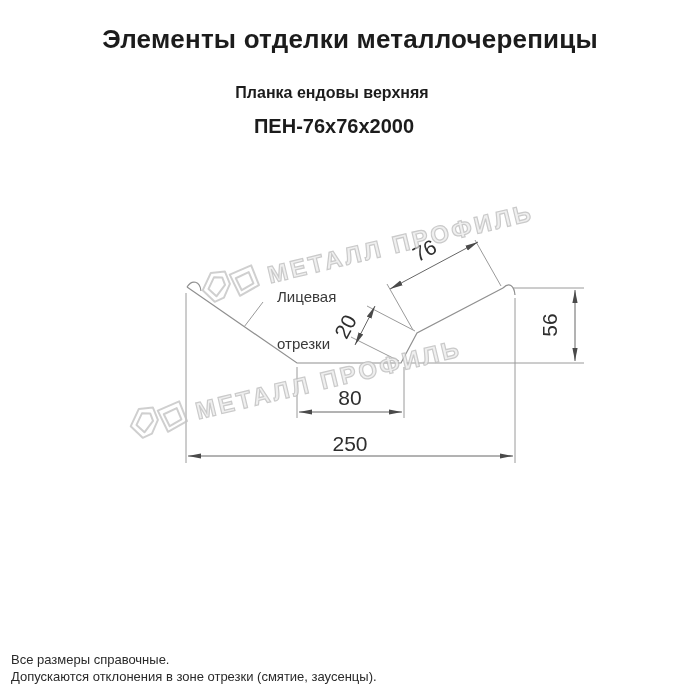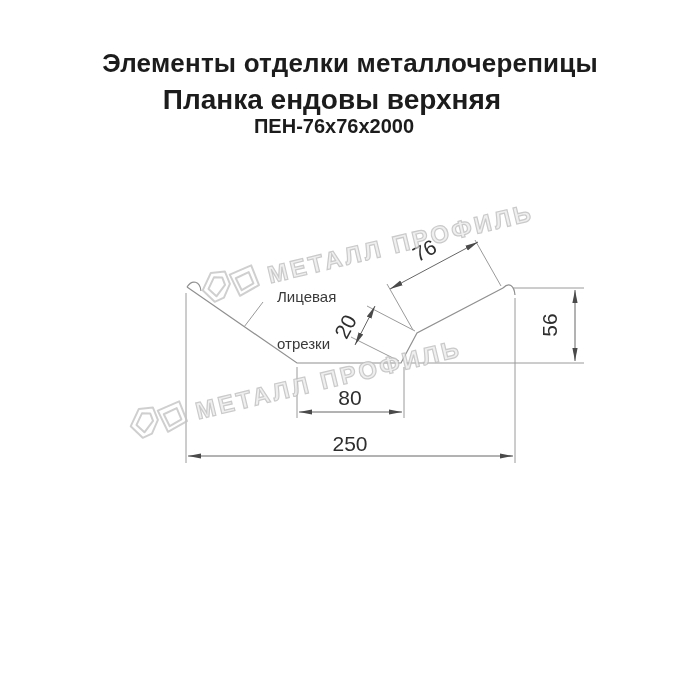--- a/index.html
+++ b/index.html
@@ -2,25 +2,25 @@
 <html><head>
 <meta charset="utf-8">
 <style>
   html,body{margin:0;padding:0;}
   body{
     width:700px;height:700px;position:relative;background:#ffffff;
     font-family:"Liberation Sans", sans-serif;overflow:hidden;
   }
   .title{
     position:absolute;top:24px;left:0;width:700px;text-align:center;
-    font-size:26px;font-weight:bold;color:#1c1c1c;letter-spacing:.2px;margin-top:24px;
+    font-size:26px;font-weight:bold;color:#1c1c1c;letter-spacing:.2px;
   }
   .subtitle{
     position:absolute;top:84px;left:0;width:664px;text-align:center;
-    font-size:28px;font-weight:bold;color:#1c1c1c;
+    font-size:16px;font-weight:bold;color:#1c1c1c;
   }
   .model{
     position:absolute;top:115px;left:0;width:668px;text-align:center;
     font-size:20px;font-weight:bold;color:#1c1c1c;
   }
   .drawing{position:absolute;left:0;top:0;width:700px;height:700px;z-index:1;}
   .face-label{
     position:absolute;left:277px;top:258px;z-index:3;
     font-size:15px;line-height:16px;color:#3a3a3a;
   }
@@ -117,13 +117,15 @@
   </svg>
   <span class="wm-text">МЕТАЛЛ ПРОФИЛЬ</span>
 </div>
 
 <div class="face-label">
   <span>Лицевая</span>
   <span>отрезки</span>
 </div>
 
 <div class="footer">
+  <div>Все размеры справочные.</div>
+  <div>Допускаются отклонения в зоне отрезки (смятие, заусенцы).</div>
 </div>
 
 </body></html>

